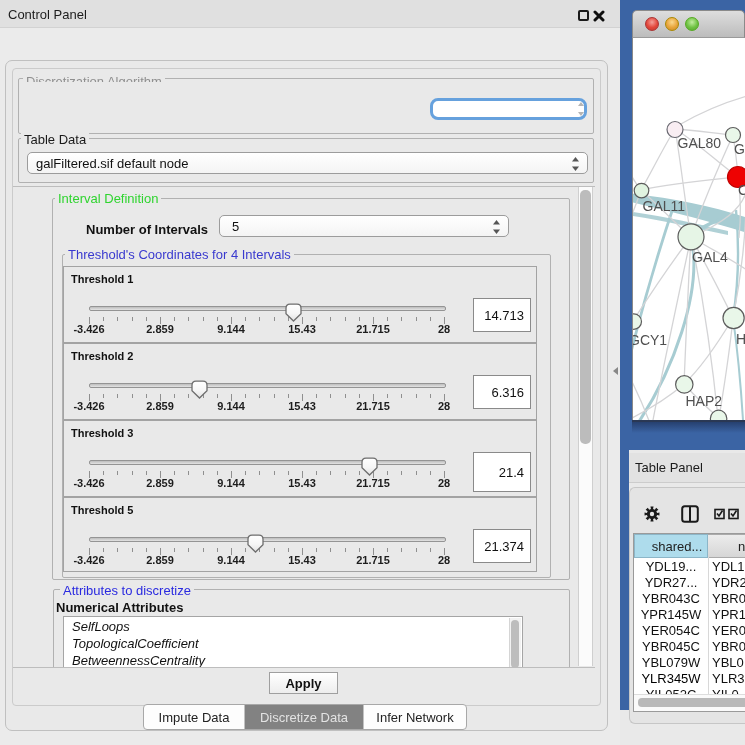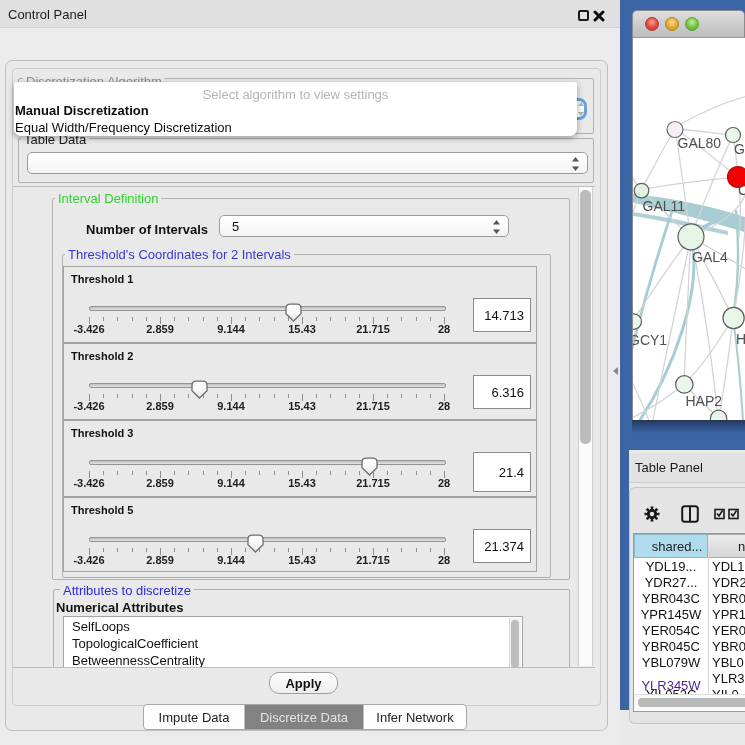--- a/index.html
+++ b/index.html
@@ -47,26 +47,22 @@
 
   <div class="abs" style="left:430px;top:98px;width:151px;height:16px;border:3px solid #66a1dd;border-radius:8px;background:#fff;"></div>
   <svg class="abs" style="left:577px;top:101px;" width="8" height="16" viewBox="0 0 8 16">
       <path d="M4 1 L7 5 H1 Z" fill="#b5b5b5"></path>
       <path d="M4 15 L1 11 H7 Z" fill="#b5b5b5"></path>
     </svg>
 
   <div class="gbox" style="left:18px;top:138px;width:574px;height:43px;"></div>
   <div class="grouptitle" style="left:21px;top:133px;color:#1a1a1a;">Table Data</div>
 
-  <div class="abs" style="left:14px;top:82px;width:563px;height:54px;background:#ffffff;border-radius:2px 2px 7px 7px;box-shadow:0 2px 6px rgba(0,0,0,0.35);z-index:30;">
-    <div style="position:absolute;left:0;top:5px;width:563px;text-align:center;font-size:13px;color:#b4b4b4;">Select algorithm to view settings</div>
-    <div style="position:absolute;left:1px;top:21px;font-size:13px;font-weight:bold;color:#0d0d0d;">Manual Discretization</div>
-    <div style="position:absolute;left:1px;top:38px;font-size:13px;color:#0d0d0d;">Equal Width/Frequency Discretization</div>
-  </div>
   <div class="combo" style="left:27px;top:152px;width:559px;height:20px;">
+    <div style="position:absolute;left:8px;top:3px;">galFiltered.sif default node</div>
     <svg class="ar" width="9" height="16" viewBox="0 0 9 16">
         <path d="M4.5 1 L8 5.5 H1 Z" fill="#555"></path>
         <path d="M4.5 15 L1 10.5 H8 Z" fill="#555"></path>
       </svg>
   </div>
 
   <div class="abs" style="left:13px;top:186px;width:582px;height:480px;border-top:1px solid #bdbdbd;border-bottom:1px solid #bdbdbd;background:#e9e9e9;overflow:hidden;">
   <div class="abs" style="left:0;top:-186px;width:582px;height:745px;" id="scrollcontent">
 
     <div class="gbox" style="left:39px;top:197px;width:516px;height:380px;"></div>
@@ -75,21 +71,21 @@
     <div class="abs" style="left:73px;top:221px;font-size:13px;font-weight:bold;color:#111;">Number of Intervals</div>
     <div class="combo" style="left:206px;top:214px;width:288px;height:20px;">
       <div style="position:absolute;left:12px;top:3px;">5</div>
       <svg class="ar" width="9" height="16" viewBox="0 0 9 16">
             <path d="M4.5 1 L8 5.5 H1 Z" fill="#555"></path>
             <path d="M4.5 15 L1 10.5 H8 Z" fill="#555"></path>
           </svg>
     </div>
 
     <div class="gbox" style="left:49px;top:253px;width:487px;height:322px;"></div>
-    <div class="grouptitle" style="left:52px;top:247px;color:#3939cf;">Threshold's Coordinates for 2 Intervals</div>
+    <div class="grouptitle" style="left:52px;top:247px;color:#3939cf;">Threshold's Coordinates for 4 Intervals</div>
 
     <div class="tpanel" style="left:50px;top:265px;width:474px;height:77px;box-sizing:border-box;">
           <div class="thname">Threshold 1</div>
           <div class="track" style="left:25px;top:39px;width:355px;"></div>
           <div class="tick" style="left:25.0px;top:50px;height:7px;"></div>
           <div class="tick" style="left:39.2px;top:50px;height:4px;"></div>
           <div class="tick" style="left:53.4px;top:50px;height:4px;"></div>
           <div class="tick" style="left:67.6px;top:50px;height:4px;"></div>
           <div class="tick" style="left:81.8px;top:50px;height:4px;"></div>
           <div class="tick" style="left:96.0px;top:50px;height:7px;"></div>
@@ -269,35 +265,35 @@
               </linearGradient>
             </defs>
             <path d="M1 5.2 Q1 1.2 5 1.2 L12 1.2 Q16 1.2 16 5.2 L16 10.8 L8.5 18 L1 10.8 Z" fill="url(#thg4)" stroke="#6e6e6e" stroke-width="1.3"></path>
           </svg>
           <div class="vfield" style="left:409px;top:31px;width:58px;height:34px;">21.374</div>
         </div>
 
     <div class="gbox" style="left:40px;top:588px;width:515px;height:94px;"></div>
     <div class="grouptitle" style="left:47px;top:583px;color:#2a2ae0;">Attributes to discretize</div>
     <div class="abs" style="left:43px;top:599px;font-size:13px;font-weight:bold;color:#111;">Numerical Attributes</div>
-    <div class="abs" style="left:50px;top:615px;width:458px;height:60px;background:#fff;border:1px solid #a5a5a5;font-size:13px;color:#111;">
+    <div class="abs" style="left:50px;top:615px;width:458px;height:60px;background:#fff;border:1px solid #a5a5a5;font-size:13px;color:#111;font-style:italic;">
       <div style="position:absolute;left:8px;top:2px;">SelfLoops</div>
       <div style="position:absolute;left:8px;top:19px;">TopologicalCoefficient</div>
       <div style="position:absolute;left:8px;top:36px;">BetweennessCentrality</div>
       <div style="position:absolute;right:1px;top:1px;width:11px;height:58px;background:#f2f2f2;border-left:1px solid #d5d5d5;">
         <div style="position:absolute;left:1px;top:2px;width:8px;height:48px;background:#bdbdbd;border-radius:4px;"></div>
       </div>
     </div>
   </div>
   </div>
 
   <div class="abs" style="left:578px;top:187px;width:15px;height:479px;background:#fbfbfb;border-left:1px solid #cfcfcf;border-right:1px solid #cfcfcf;box-sizing:border-box;"></div>
   <div class="abs" style="left:580px;top:190px;width:11px;height:254px;background:#bcbcbc;border-radius:5px;"></div>
 
-  <div class="abs" style="left:269px;top:672px;width:67px;height:20px;background:linear-gradient(#ffffff,#ededed);border:1px solid #9f9f9f;border-radius:10px;display:flex;align-items:center;justify-content:center;font-size:13px;font-weight:bold;color:#111;">Apply</div>
+  <div class="abs" style="left:269px;top:672px;width:67px;height:20px;background:linear-gradient(#ffffff,#ededed);border:1px solid #9f9f9f;border-radius:0;display:flex;align-items:center;justify-content:center;font-size:13px;font-weight:bold;color:#111;">Apply</div>
 
   <div class="tabgrp" style="left:143px;top:704px;height:24px;">
     <div class="t" style="width:100px;">Impute Data</div>
     <div class="t sel" style="width:118px;">Discretize Data</div>
     <div class="t" style="width:102px;">Infer Network</div>
   </div>
 
   <div class="abs" style="left:613px;top:367px;width:0;height:0;border-top:4px solid transparent;border-bottom:4px solid transparent;border-right:5px solid #6e6e6e;opacity:0.8;"></div>
 
   <div class="abs" style="left:620px;top:0;width:125px;height:450px;background:#3b64a4;"></div>
@@ -400,21 +396,21 @@
       <div style="position:absolute;left:0;top:57px;width:74px;height:16px;text-align:center;font-size:13px;color:#111;">YBR043C</div>
       <div style="position:absolute;left:78px;top:57px;width:60px;height:16px;font-size:13px;color:#111;">YBR0</div>
       <div style="position:absolute;left:0;top:73px;width:74px;height:16px;text-align:center;font-size:13px;color:#111;">YPR145W</div>
       <div style="position:absolute;left:78px;top:73px;width:60px;height:16px;font-size:13px;color:#111;">YPR1</div>
       <div style="position:absolute;left:0;top:89px;width:74px;height:16px;text-align:center;font-size:13px;color:#111;">YER054C</div>
       <div style="position:absolute;left:78px;top:89px;width:60px;height:16px;font-size:13px;color:#111;">YER0</div>
       <div style="position:absolute;left:0;top:105px;width:74px;height:16px;text-align:center;font-size:13px;color:#111;">YBR045C</div>
       <div style="position:absolute;left:78px;top:105px;width:60px;height:16px;font-size:13px;color:#111;">YBR0</div>
       <div style="position:absolute;left:0;top:121px;width:74px;height:16px;text-align:center;font-size:13px;color:#111;">YBL079W</div>
       <div style="position:absolute;left:78px;top:121px;width:60px;height:16px;font-size:13px;color:#111;">YBL0</div>
-      <div style="position:absolute;left:0;top:137px;width:74px;height:16px;text-align:center;font-size:13px;color:#4c1d95;margin-top:7px;">YLR345W</div>
+      <div style="position:absolute;left:0;top:137px;width:74px;height:16px;text-align:center;font-size:13px;color:#000000;">YLR345W</div>
       <div style="position:absolute;left:78px;top:137px;width:60px;height:16px;font-size:13px;color:#111;">YLR3</div>
       <div style="position:absolute;left:0;top:153px;width:74px;height:16px;text-align:center;font-size:13px;color:#111;">YIL052C</div>
       <div style="position:absolute;left:78px;top:153px;width:60px;height:16px;font-size:13px;color:#111;">YIL0</div>
       <div style="position:absolute;left:74px;top:23px;width:1px;height:140px;background:#d8d8d8;"></div>
     <div style="position:absolute;left:0px;top:160px;width:112px;height:17px;background:#fafafa;border-top:1px solid #ddd;">
       <div style="position:absolute;left:4px;top:3px;width:120px;height:9px;background:#b9b9b9;border-radius:4px;"></div>
     </div>
   </div>
 
 </div>

